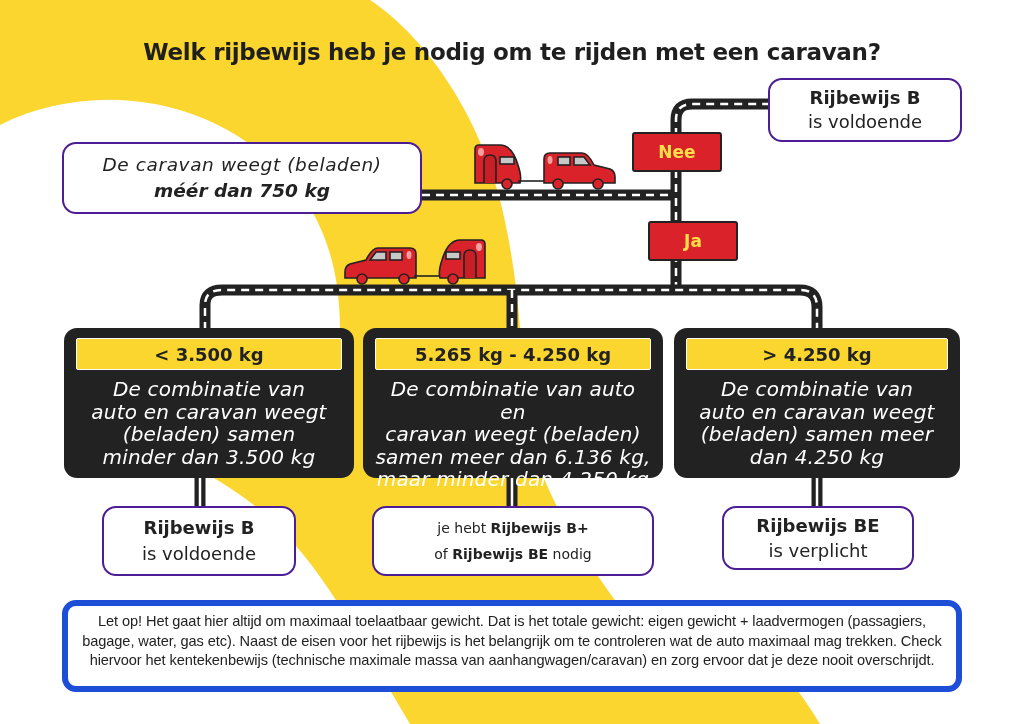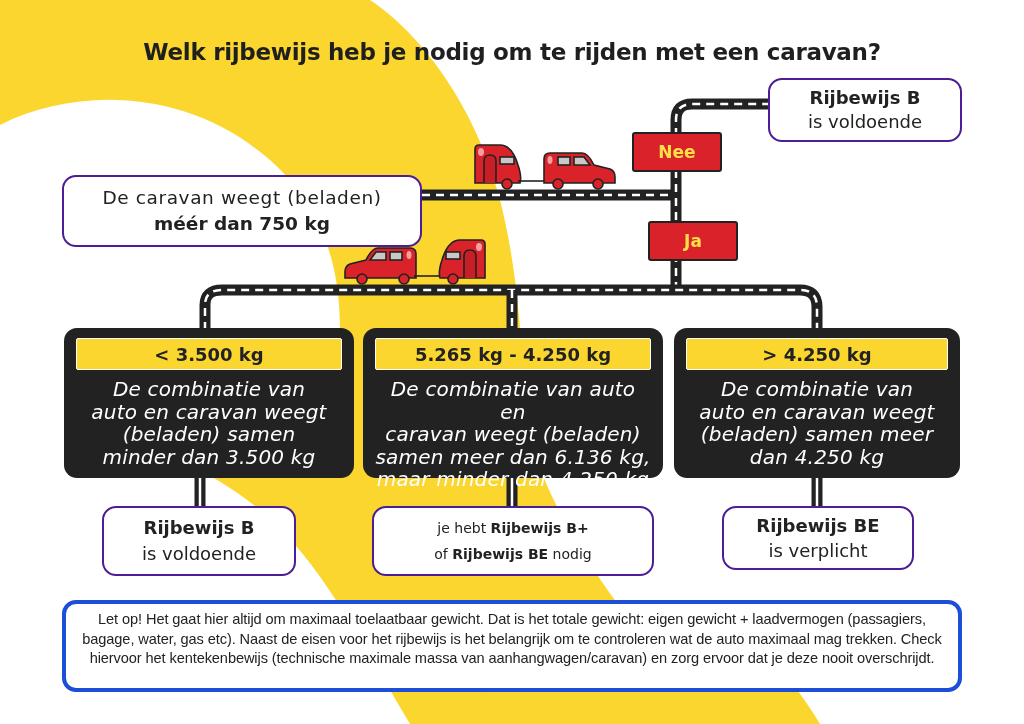--- a/index.html
+++ b/index.html
@@ -2,39 +2,39 @@
 <html><head>
 <meta charset="utf-8">
 <style>
   html, body { margin:0; padding:0; }
   body { width:1024px; height:724px; position:relative; overflow:hidden; background:#ffffff; font-family:"DejaVu Sans", sans-serif; color:#222; }
   .bg { position:absolute; left:0; top:0; width:1024px; height:724px; }
   .title { position:absolute; left:0; top:32px; width:1024px; text-align:center; font-family:"DejaVu Sans", sans-serif; font-weight:bold; font-size:23px; color:#1f1f1f; letter-spacing:-0.3px;margin-top:7px; }
   .road { position:absolute; }
   .wbox { position:absolute; background:#fff; border:2px solid #4c1d95; border-radius:14px; text-align:center; box-sizing:border-box; display:flex; flex-direction:column; justify-content:center; }
   .wbox .l1, .wbox .l2 { display:block; }
-  .q-box { left:62px; top:175px; width:360px; height:72px; font-size:18.5px; line-height:26px; }
+  .q-box { left:62px; top:142px; width:360px; height:72px; font-size:18.5px; line-height:26px;font-style:italic; }
   .q-box .l1 { letter-spacing:0.6px; }
   .q-box .l2 { font-weight:bold; }
   .nee-result { left:768px; top:78px; width:194px; height:64px; font-size:18px; line-height:24px; }
   .nee-result .l1 { font-weight:bold; }
   .pill { position:absolute; width:90px; height:40px; border-radius:3px; background:#d9222a; border:2px solid #222; box-sizing:border-box; color:#fde047; font-weight:bold; font-size:17px; display:flex; align-items:center; justify-content:center; }
   .pill-nee { left:632px; top:132px; }
   .pill-ja { left:648px; top:221px; }
   .dbox { position:absolute; top:328px; height:150px; background:#222222; border-radius:13px; box-sizing:border-box; padding:10px 12px; text-align:center; color:#fff; }
   .dbox .hdr { background:#fbd62e; color:#222; font-weight:bold; font-size:18px; border-radius:2px; height:32px; line-height:32px; border:1.5px solid #fff; box-sizing:border-box; }
   .dbox .desc { font-size:20px; line-height:22.5px; margin-top:8px; letter-spacing:0.2px;font-style:italic; }
   .db1 { left:64px; width:290px; }
   .db2 { left:363px; width:300px; }
   .db3 { left:674px; width:286px; }
   .r1 { left:102px; top:506px; width:194px; height:70px; font-size:18px; line-height:26px; }
   .r2 { left:372px; top:506px; width:282px; height:70px; font-size:14px; line-height:26px; }
   .r3 { left:722px; top:506px; width:192px; height:64px; font-size:18px; line-height:25px; }
   b { font-weight:bold; }
-  .note { position:absolute; left:62px; top:600px; width:900px; height:92px; background:#fff; border:4px solid #1d4ed8; border-radius:14px; box-sizing:border-box; padding:6px 10px; text-align:center; font-family:"Liberation Sans", sans-serif; font-size:14.6px; line-height:19.6px; color:#222; letter-spacing:-0.1px; }
+  .note { position:absolute; left:62px; top:600px; width:900px; height:92px; background:#fff; border:6px solid #1d4ed8; border-radius:14px; box-sizing:border-box; padding:6px 10px; text-align:center; font-family:"Liberation Sans", sans-serif; font-size:14.6px; line-height:19.6px; color:#222; letter-spacing:-0.1px; }
   .vehicles { position:absolute; }
 </style>
 </head>
 <body>
 
 <svg class="bg" viewBox="0 0 1024 724" xmlns="http://www.w3.org/2000/svg">
   <path d="M0,0 L370,0 C430,40 480,120 500,200 C525,300 520,380 530,440 C560,540 640,640 720,724 L410,724 C360,640 320,560 260,510 C200,460 120,430 0,430 Z" fill="#fbd62e"></path>
   <path d="M0,125 C80,85 190,90 270,160 C320,205 340,260 340,330 C340,400 300,430 270,440 C220,455 140,460 80,455 C40,452 15,445 0,440 Z" fill="#ffffff"></path>
   <path d="M430,724 C500,690 560,650 600,600 L720,600 C760,640 800,690 820,724 Z" fill="#fbd62e"></path>
 </svg>

